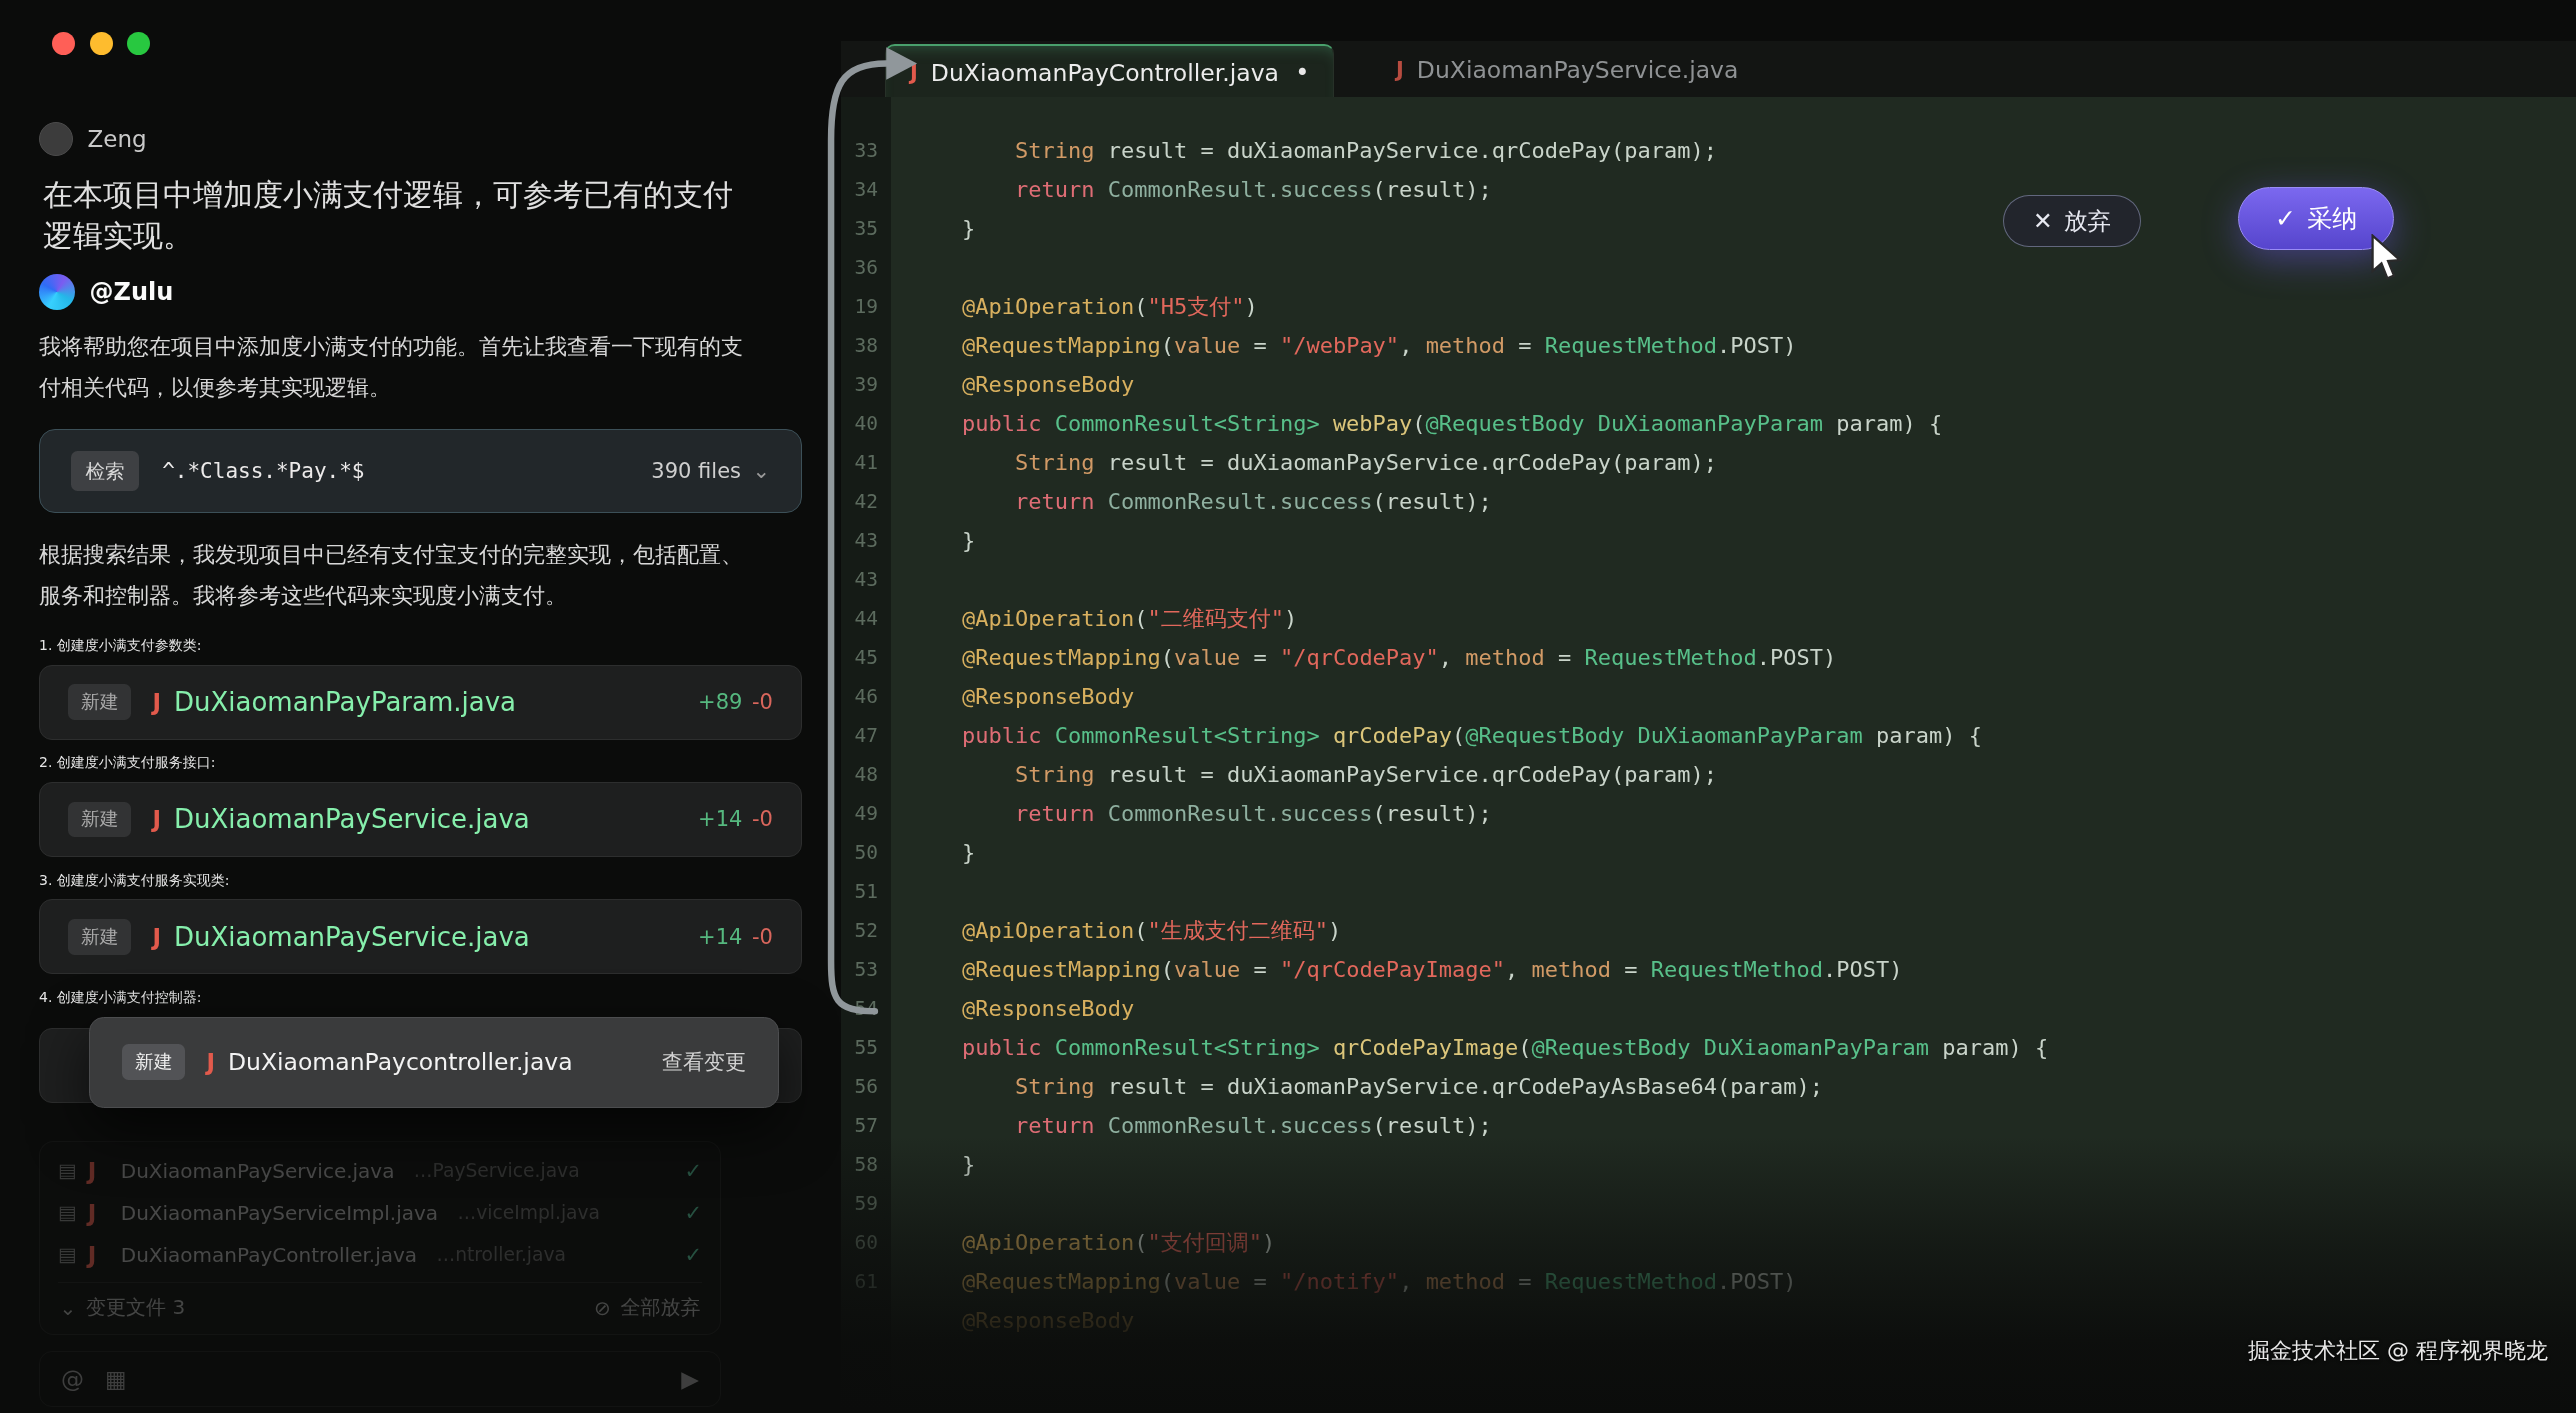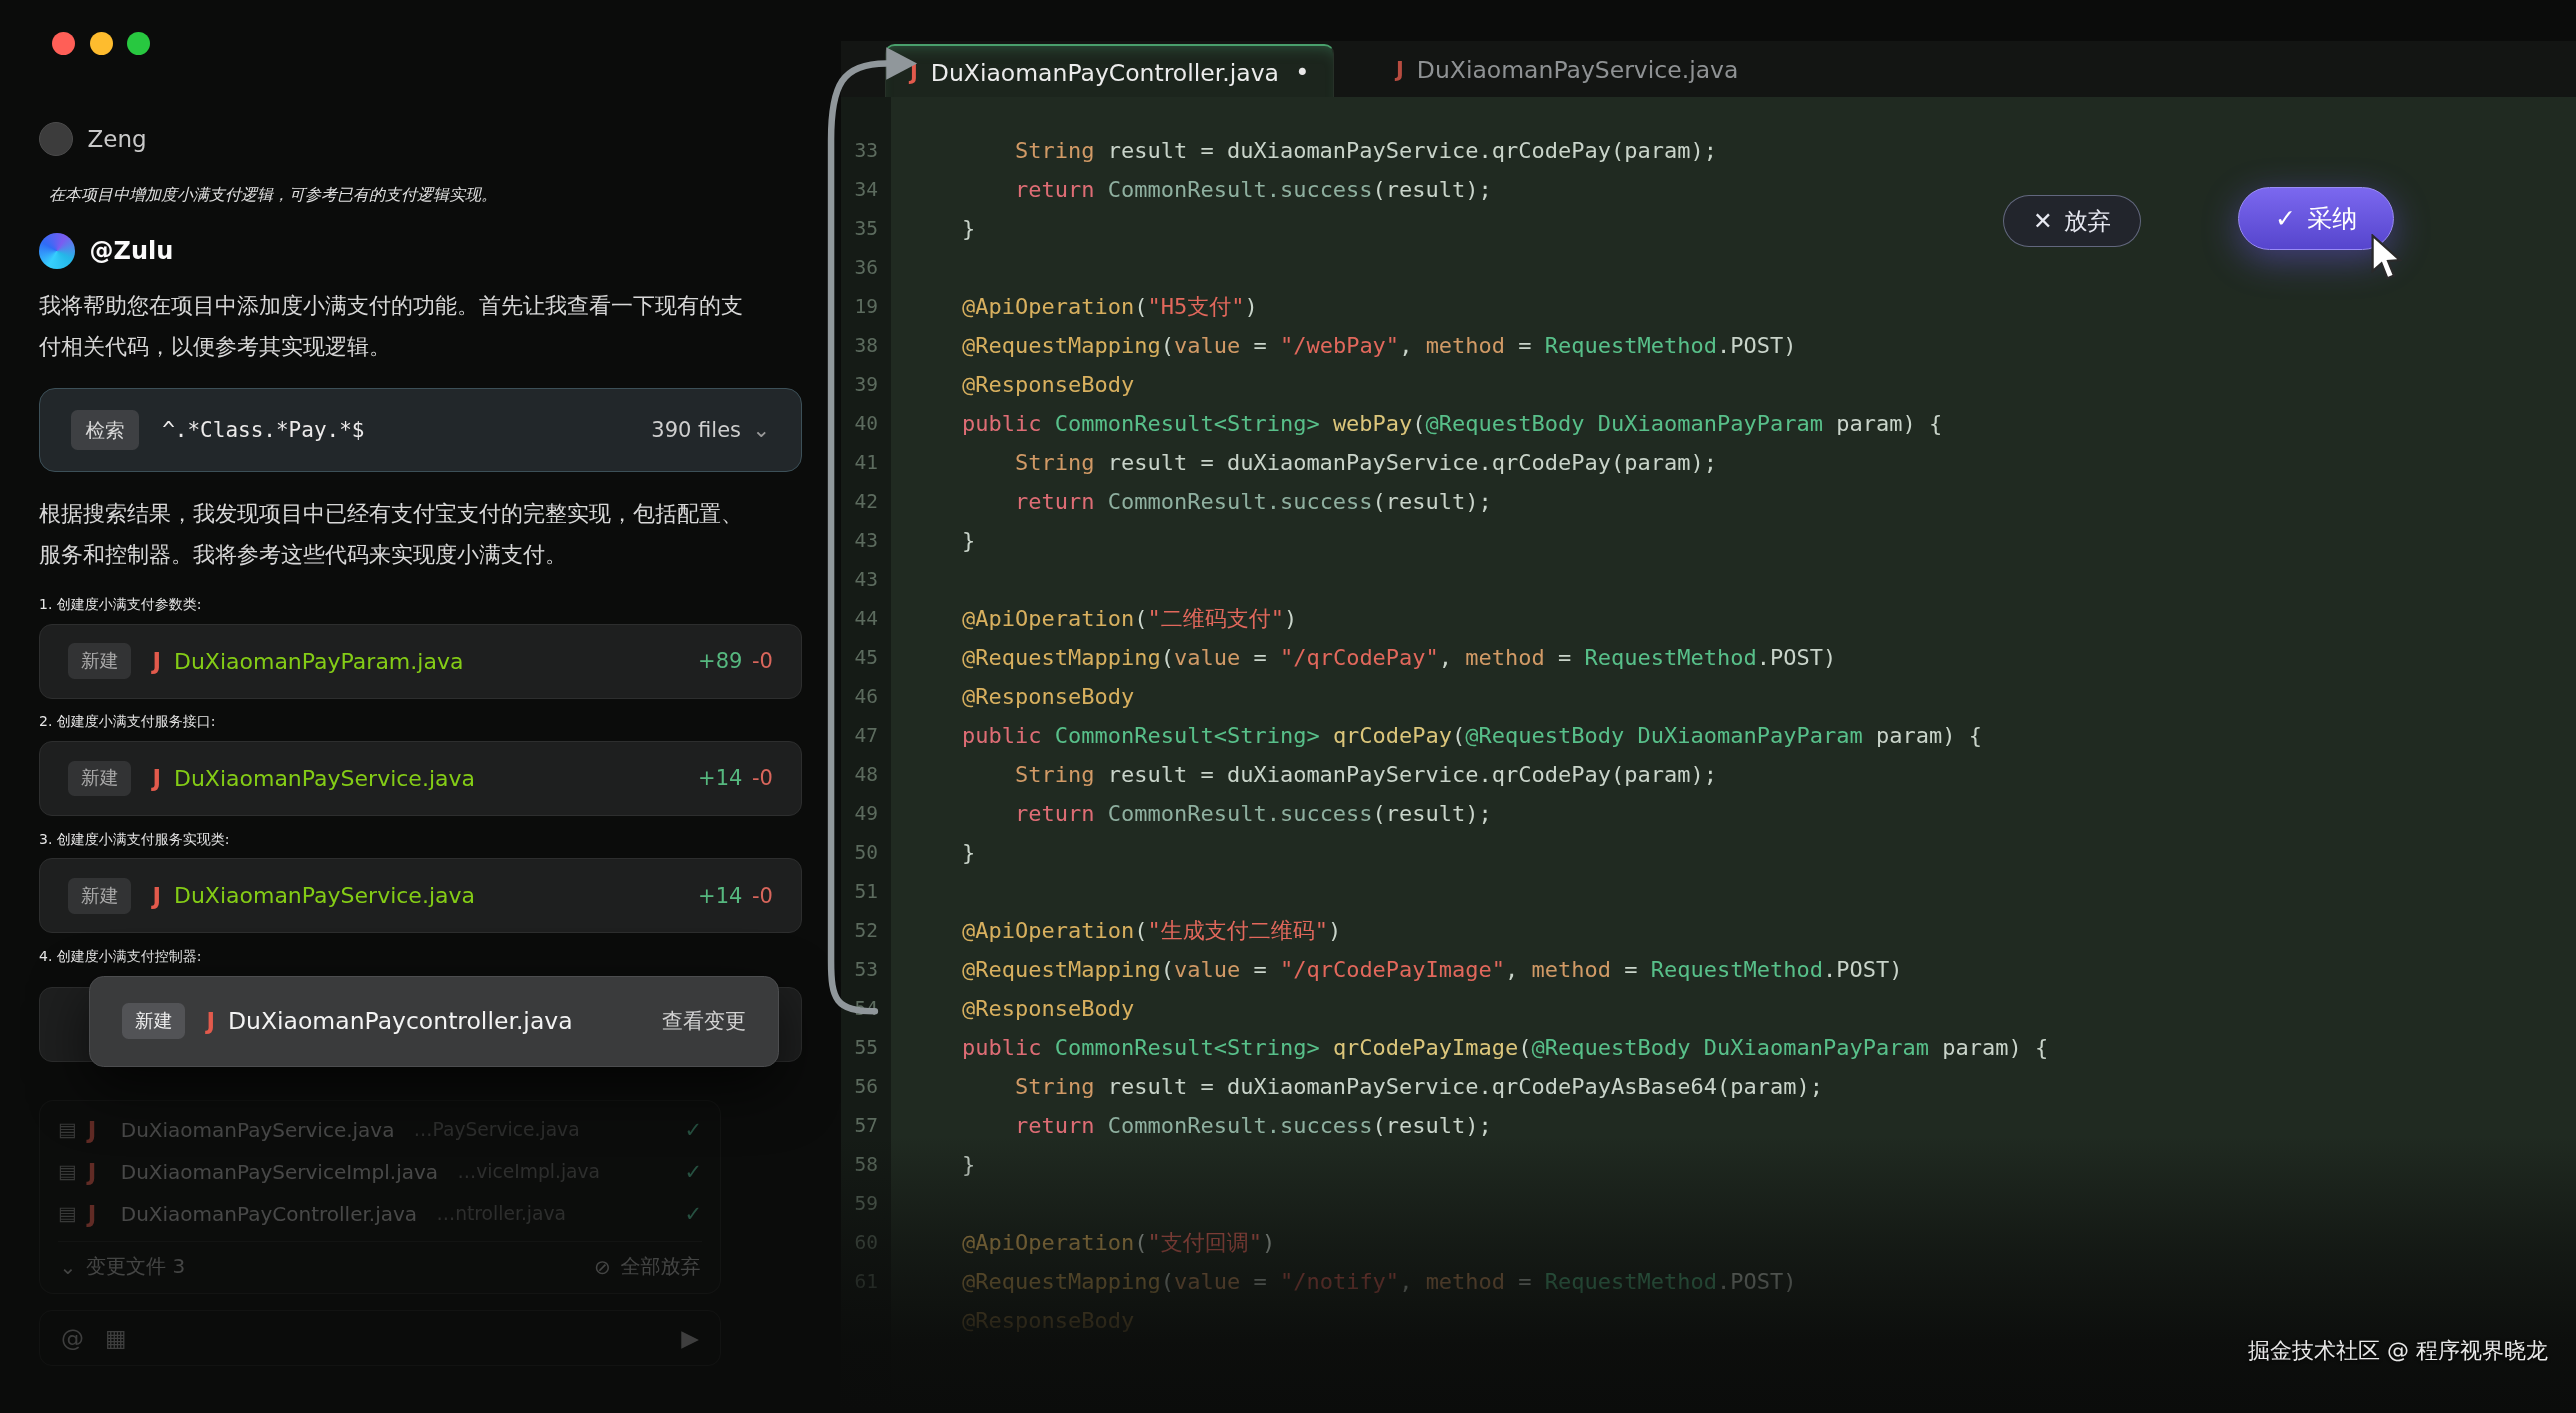--- a/index.html
+++ b/index.html
@@ -9,39 +9,39 @@
   
   .tl{position:absolute;top:32px;left:52px;display:flex;gap:14.6px;z-index:5;}
   .tl span{width:23px;height:23px;border-radius:50%;display:block;}
   .tl .c{background:#ff5f57}.tl .m{background:#febc2e}.tl .z{background:#28c840}
 
   
   .chat{position:absolute;left:39px;top:122px;width:771px;z-index:1;}
   .row{display:flex;align-items:center;gap:14.6px;}
   .avatar{width:32px;height:32px;border-radius:50%;background:#3c3c3c;border:0.8px solid #4b4b4b;flex:none;}
   .uname{font-size:23px;color:#c9c9c9;}
-  .msg{font-size:16px;line-height:41px;color:#e0e0e0;width:714px;margin:18px 10px;font-style:italic;}
+  .msg{font-size:30px;line-height:41px;color:#e0e0e0;width:714px;margin:18px 4px;}
   .zulu-logo{width:36px;height:36px;border-radius:50%;flex:none;
              background:conic-gradient(from 210deg,#37d0fe,#2f6cf6,#7b5cf0,#24b7e8,#37d0fe);}
   .zname{font-size:24px;font-weight:bold;color:#fafafa;}
   .para{font-size:22px;line-height:41px;color:#d8d8d8;width:714px;margin:16px 0 21px 0;}
 
   .search-card{width:763px;height:84px;box-sizing:border-box;border-radius:16px;background:#22272a;
                border:0.8px solid #3c5058;display:flex;align-items:center;padding:0 31px;margin:3.2px 0 21px 0;}
   .chip{font-size:19.5px;background:#3e4043;color:#d8d8d8;padding:6.5px 14.6px;border-radius:6.5px;flex:none;font-family:Liberation Mono, monospace;}
   .regex{font-family:"DejaVu Sans Mono","Liberation Mono",monospace;font-size:21px;color:#eceaea;margin-left:23px;}
   .files{margin-left:auto;font-size:21px;color:#cfcfcf;}
   .chev{color:#9a9a9a;font-size:21px;margin-left:11.4px;}
 
   .step-label{font-size:14px;color:#e6e6e6;margin:13px 0 9.7px 0;}
   .file-card{width:763px;height:75px;box-sizing:border-box;display:flex;align-items:center;padding:0 28px;
              background:#1e1f1f;border:0.8px solid #2d2e2e;border-radius:13px;margin-bottom:14.6px;}
   .new-chip{font-size:18.7px;background:#323334;color:#a8a8a8;padding:4.9px 13px;border-radius:6.5px;margin-right:21px;flex:none;}
   .jicon{color:#e25a4c;font-weight:bold;font-size:23px;margin-right:13px;flex:none;}
-  .fname{font-size:22px;color:#84cc16;white-space:nowrap;}
+  .fname{font-size:26px;color:#86efac;white-space:nowrap;}
   .stats{margin-left:auto;display:flex;gap:9.7px;font-size:21px;}
   .add{color:#56b87f}.del{color:#d9665c}
 
   .card4-wrap{position:relative;height:96px;margin-top:1.6px;}
   .card4-behind{position:absolute;left:0;top:11.4px;width:763px;height:75px;box-sizing:border-box;
                 background:#1e1f1f;border:0.8px solid #2d2e2e;border-radius:13px;}
   .card4{position:absolute;left:50px;top:0;width:690px;height:91px;box-sizing:border-box;z-index:3;
          display:flex;align-items:center;padding:0 32px;background:#3a3b3c;border:0.8px solid #4c4d4f;
          border-radius:14.6px;box-shadow:0 21px 57px rgba(0,0,0,.65);}
   .card4 .new-chip{background:#525356;color:#ededed;}

